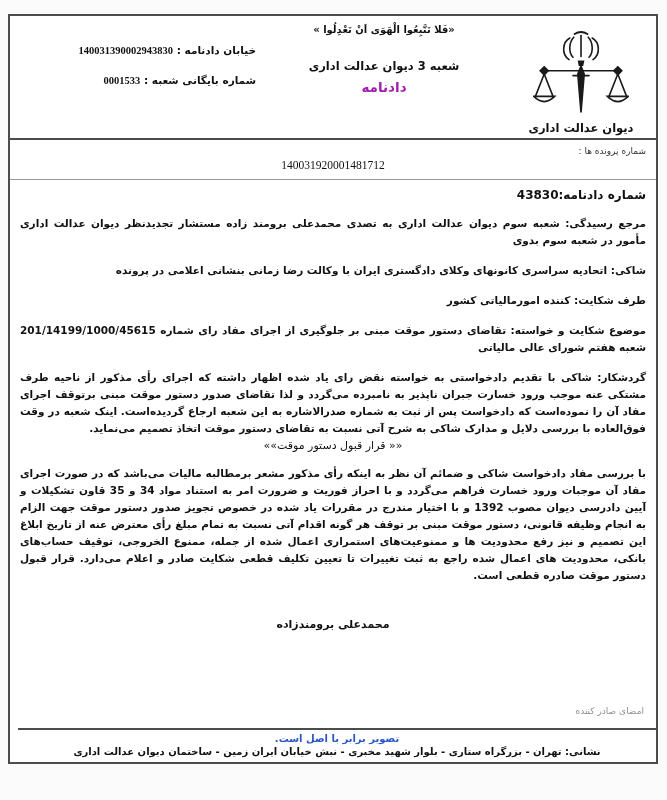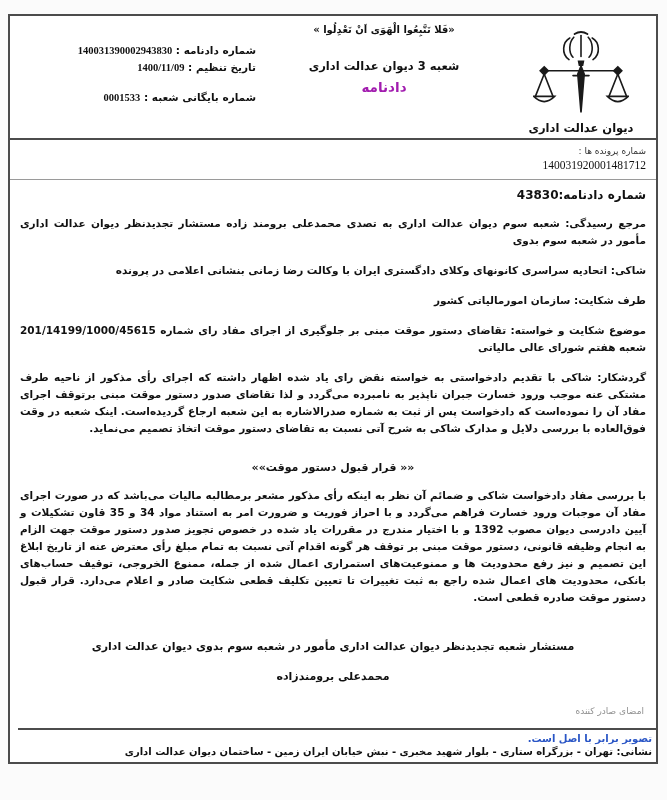--- a/index.html
+++ b/index.html
@@ -13,43 +13,43 @@
   .hdr-logo { width:150px; padding-top:12px; text-align:center; }
   .hdr-logo svg { display:block; margin:0 auto; }
   .logo-caption { font-weight:bold; font-size:11.5px; margin-top:1px; }
   .hdr-center { flex:1; text-align:center; padding-top:8px; }
   .quote { font-size:10px; font-weight:bold; }
   .branch-title { font-size:11.5px; font-weight:bold; margin-top:24px; }
   .doc-type { font-size:13.5px; font-weight:bold; color:#a21caf; margin-top:6px; }
   .hdr-fields { width:252px; padding:26px 6px 0 18px; font-size:10.5px; font-weight:bold; }
   .hdr-fields .row { line-height:17px; white-space:nowrap; }
   .hdr-fields .row.gap { margin-top:13px; }
-  .num { font-family:"Liberation Serif","DejaVu Serif",serif; font-weight:bold; }
+  .num { font-family:"Liberation Serif","DejaVu Serif",serif; font-weight:bold;text-align:center; }
 
   
   .case-block { padding:6px 10px 2px 10px; }
   .case-label { font-size:9px; color:#333; font-weight:normal; }
   .case-number { font-size:11.5px; font-weight:normal; margin-top:3px; }
   .thin-rule { border:none; border-top:1px solid #9a9a9a; margin:6px 0 0 0; }
 
   
   .content { padding:8px 10px 0 10px; }
   .verdict-line { font-size:12px; font-weight:bold; }
   .para { font-size:10.5px; font-weight:bold; line-height:1.62;
           text-align:justify; text-align-last:right; margin-top:13px; }
   .ruling-heading { text-align:right; text-align-last:center; font-size:11px;
-                    font-weight:bold; margin-top:24px; }
+                    font-weight:normal; margin-top:2px; }
   .sig-block { text-align:center; margin-top:34px; font-size:11px; font-weight:bold; }
   .sig-name { margin-top:17px; }
   .issuer-note { position:absolute; bottom:46px; right:12px; color:#8f8f8f;
                  font-size:9px; font-weight:normal; }
 
   
   .ftr { position:absolute; bottom:0; left:8px; right:0; border-top:2px solid #4c4c4c;
-         padding:3px 4px 5px 4px; background:#fff; }
+         text-align:center; padding:3px 4px 5px 4px; background:#fff; }
   .certify { color:#2a56c6; font-size:10px; font-weight:bold; }
   .address { font-size:10px; font-weight:bold; margin-top:2px; }
 </style>
 </head>
 <body>
 
 <div class="doc">
 
   <div class="hdr">
 
@@ -80,26 +80,22 @@
     </div>
 
     <div class="hdr-center">
       <div class="quote">«فَلا تَتَّبِعُوا الْهَوَی اَنْ تَعْدِلُوا »</div>
       <div class="branch-title">شعبه 3 دیوان عدالت اداری</div>
       <div class="doc-type">دادنامه</div>
     </div>
 
     <div class="hdr-fields">
       <div class="row">
-        <span>شماره دادنامه :</span>
+        <span>خیابان دادنامه :</span>
         <span class="num">140031390002943830</span>
-      </div>
-      <div class="row">
-        <span>تاریخ تنظیم :</span>
-        <span class="num">1400/11/09</span>
       </div>
       <div class="row gap">
         <span>شماره بایگانی شعبه :</span>
         <span class="num">0001533</span>
       </div>
     </div>
   </div>
 
   <div class="case-block">
     <div class="case-label">شماره پرونده ها :</div>
@@ -118,39 +114,38 @@
       <span>شعبه سوم دیوان عدالت اداری به تصدی محمدعلی برومند زاده مستشار تجدیدنظر دیوان عدالت اداری مأمور در شعبه سوم بدوی</span>
     </p>
 
     <p class="para">
       <span>شاکی:</span>
       <span>اتحادیه سراسری کانونهای وکلای دادگستری ایران با وکالت رضا زمانی بنشانی اعلامی در پرونده</span>
     </p>
 
     <p class="para">
       <span>طرف شکایت:</span>
-      <span>سازمان امورمالیاتی کشور</span>
+      <span>کننده امورمالیاتی کشور</span>
     </p>
 
     <p class="para">
       <span>موضوع شکایت و خواسته:</span>
       <span>تقاضای دستور موقت مبنی بر جلوگیری از اجرای مفاد رای شماره 201/14199/1000/45615 شعبه هفتم شورای عالی مالیاتی</span>
     </p>
 
     <p class="para">
       <span>گردشکار:</span>
       <span>شاکی با تقدیم دادخواستی به خواسته نقض رای یاد شده اظهار داشته که اجرای رأی مذکور از ناحیه طرف مشتکی عنه موجب ورود خسارت جبران ناپذیر به نامبرده می‌گردد و لذا تقاضای صدور دستور موقت مبنی برتوقف اجرای مفاد آن را نموده‌است که دادخواست پس از ثبت به شماره صدرالاشاره به این شعبه ارجاع گردیده‌است. اینک شعبه در وقت فوق‌العاده با بررسی دلایل و مدارک شاکی به شرح آتی نسبت به تقاضای دستور موقت اتخاذ تصمیم می‌نماید.</span>
     </p>
 
     <div class="ruling-heading">«« قرار قبول دستور موقت»»</div>
 
     <p class="para">با بررسی مفاد دادخواست شاکی و ضمائم آن نظر به اینکه رأی مذکور مشعر برمطالبه مالیات می‌باشد که در صورت اجرای مفاد آن موجبات ورود خسارت فراهم می‌گردد و با احراز فوریت و ضرورت امر به استناد مواد 34 و 35 قاون تشکیلات و آیین دادرسی دیوان مصوب 1392 و با اختیار مندرج در مقررات یاد شده در خصوص تجویز صدور دستور موقت جهت الزام به انجام وظیفه قانونی، دستور موقت مبنی بر توقف هر گونه اقدام آتی نسبت به تمام مبلغ رأی معترض عنه از تاریخ ابلاغ این تصمیم و نیز رفع محدودیت ها و ممنوعیت‌های استمراری اعمال شده از جمله، ممنوع الخروجی، توقیف حساب‌های بانکی، محدودیت های اعمال شده راجع به ثبت تغییرات تا تعیین تکلیف قطعی شکایت صادر و اعلام می‌دارد. قرار قبول دستور موقت صادره قطعی است.</p>
 
     <div class="sig-block">
-      <div>مستشار شعبه تجدیدنظر دیوان عدالت اداری مأمور در شعبه سوم بدوی دیوان عدالت اداری</div>
       <div class="sig-name">محمدعلی برومندزاده</div>
     </div>
   </div>
 
   <div class="issuer-note">امضای صادر کننده</div>
 
   <div class="ftr">
     <div class="certify">تصویر برابر با اصل است.</div>
     <div class="address">نشانی:  تهران - بزرگراه ستاری - بلوار شهید مخبری - نبش خیابان ایران زمین - ساختمان دیوان عدالت اداری</div>
   </div>

